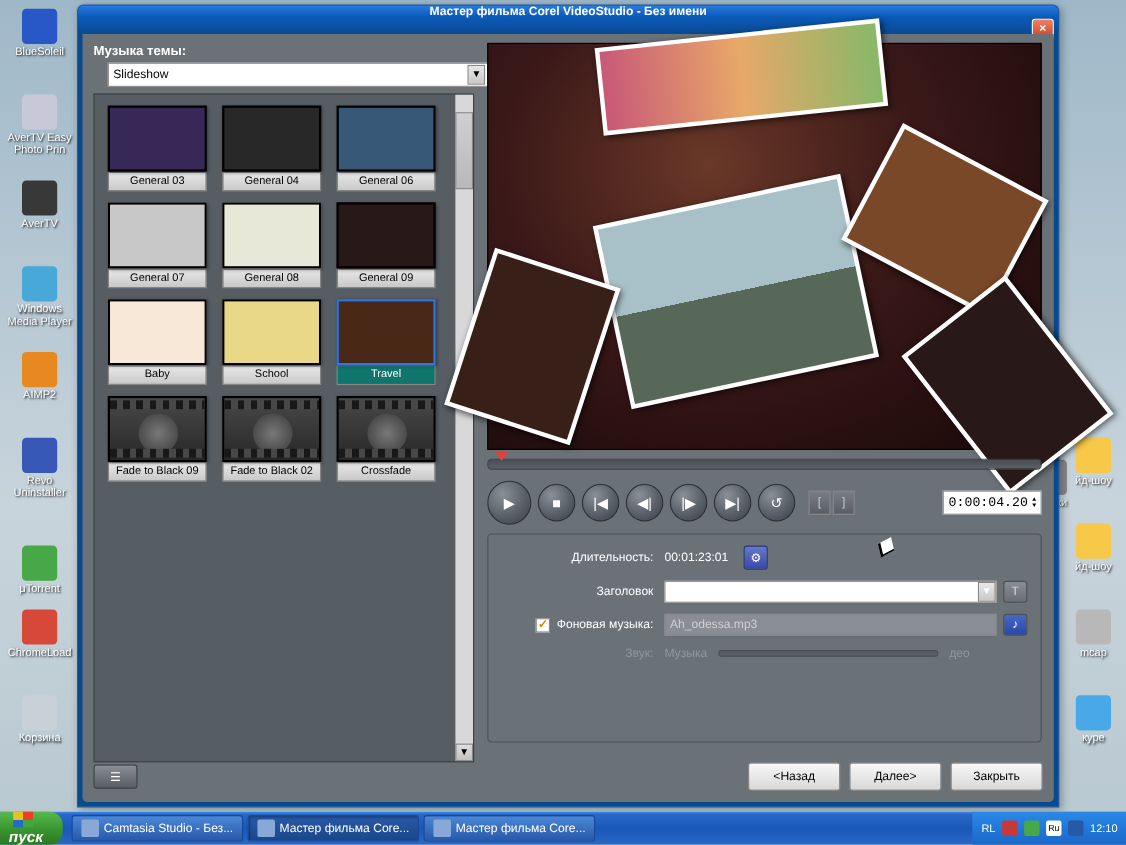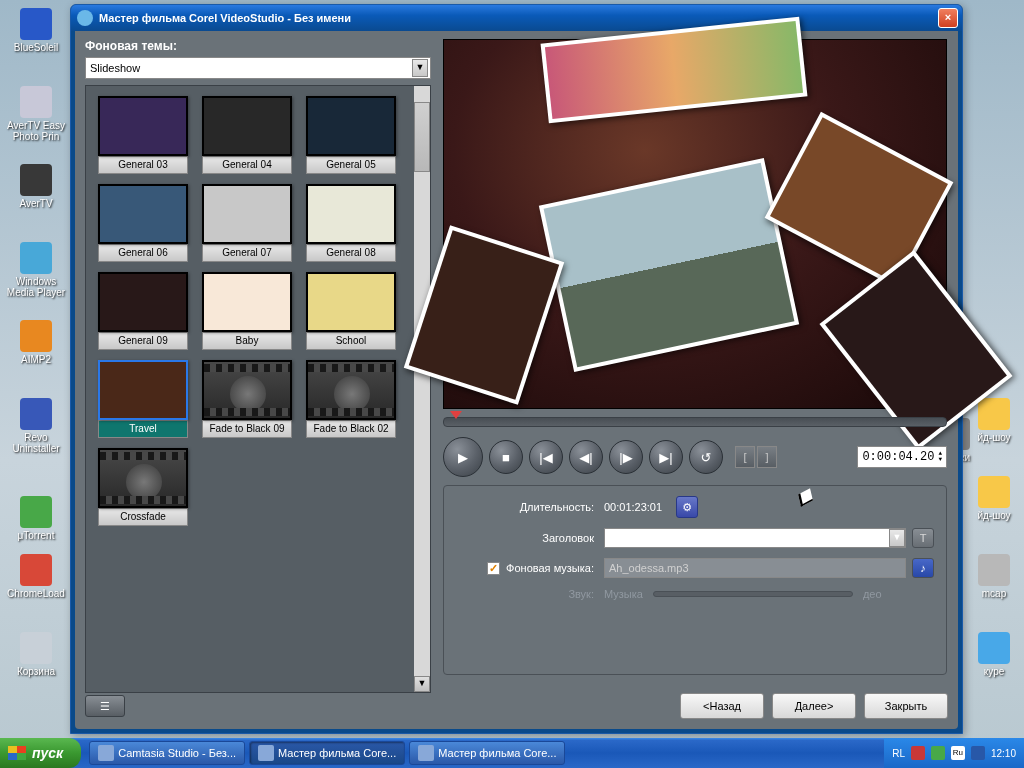--- a/index.html
+++ b/index.html
@@ -5,29 +5,29 @@
 * { box-sizing: border-box; margin: 0; padding: 0; }
 body { font-family: Tahoma, sans-serif; font-size: 11px; width: 1024px; height: 768px; overflow: hidden; position: relative; background: linear-gradient(#b8c8d8, #d8e0e8); }
 
 
 .desktop { position: absolute; inset: 0; background: linear-gradient(#9fb8c8, #c8d4dc 60%, #b8c8d0); }
 .desk-icon { position: absolute; width: 60px; text-align: center; color: #fff; text-shadow: 1px 1px 2px #000; font-size: 10px; }
 .desk-icon .ico { width: 32px; height: 32px; margin: 0 auto 2px; border-radius: 4px; }
 
 
 .window { position: absolute; left: 70px; top: 4px; width: 893px; height: 730px; background: #0a4a8a; border: 1px solid #1a5aa8; border-radius: 6px 6px 0 0; box-shadow: 2px 2px 8px rgba(0,0,0,0.3); }
-.titlebar { height: 26px; background: linear-gradient(#2a7ae0, #0a5ab8 40%, #0a4a90); border-radius: 5px 5px 0 0; display: flex; align-items: center; padding: 0 4px; color: #fff; font-weight: bold; }
+.titlebar { height: 26px; background: linear-gradient(#2a7ae0, #0a5ab8 40%, #0a4a90); border-radius: 5px 5px 0 0; display: flex; align-items: center; padding: 0 4px; color: #fff; font-weight: bold; flex-direction: column; }
 .titlebar .app-ico { width: 16px; height: 16px; background: #6ab8e8; border-radius: 50%; margin: 0 6px 0 2px; }
 .close-btn { width: 20px; height: 20px; background: linear-gradient(#f08060,#d04020); border: 1px solid #fff; border-radius: 3px; color: #fff; font-weight: bold; text-align: center; line-height: 17px; margin-left: auto; }
 .window-body { position: absolute; top: 26px; left: 4px; right: 4px; bottom: 4px; background: #6a7278; border-radius: 0 0 4px 4px; padding: 8px 10px; }
 
 
 .left-panel { position: absolute; left: 10px; top: 8px; width: 348px; height: 654px; }
 .tpl-label { color: #fff; font-weight: bold; font-size: 12px; margin-bottom: 4px; display: block; }
-.tpl-select { width: 346px; height: 22px; background: #fff; border: 1px solid #888; display: flex; align-items: center; padding: 0 2px 0 4px; }
+.tpl-select { width: 346px; height: 22px; background: #fff; border: 1px solid #888; display: flex; align-items: center; padding: 0 2px 0 4px; margin-left: 13px; }
 .tpl-select .dd-btn { margin-left: auto; width: 16px; height: 18px; background: linear-gradient(#e8e8e8,#c8c8c8); border: 1px solid #888; text-align: center; line-height: 14px; font-size: 9px; }
 .tpl-list { position: absolute; top: 46px; left: 0; width: 346px; height: 608px; background: #565e64; border: 1px solid #3a4046; overflow: hidden; }
 .tpl-scroll { position: absolute; right: 0; top: 0; bottom: 0; width: 16px; background: #d8d8d8; }
 .tpl-thumb-track { position: absolute; right: 0; top: 16px; bottom: 16px; width: 16px; }
 .tpl-thumb { position: absolute; top: 0; width: 16px; height: 70px; background: linear-gradient(#d0d0d0,#b8b8b8); border: 1px solid #888; }
 .tpl-arr { position: absolute; width: 16px; height: 16px; background: linear-gradient(#e0e0e0,#c0c0c0); border: 1px solid #888; text-align: center; line-height: 12px; font-size: 9px; right: 0; }
 .tpl-grid { padding: 10px 6px 6px 12px; display: flex; flex-wrap: wrap; gap: 10px 14px; width: 325px; }
 .tpl-item { width: 90px; }
 .tpl-img { width: 90px; height: 60px; background: #3a2828; border: 2px solid #000; box-shadow: 1px 1px 3px rgba(0,0,0,.4); position: relative; overflow: hidden; }
 .tpl-cap { width: 90px; height: 18px; background: linear-gradient(#e8e8e8,#c8c8c8); border: 1px solid #888; text-align: center; font-size: 10px; line-height: 16px; color: #000; }
@@ -69,21 +69,21 @@
 .slider { width:200px; height:6px; background:#585e64; border:1px solid #4a5056; border-radius:3px; margin-left:10px; position:relative; }
 
 
 .btm-bar { position:absolute; left:0; right:0; bottom:4px; height:38px; display:flex; align-items:center; padding:0 10px; }
 .btm-ico { width:40px; height:22px; background:linear-gradient(#888e94,#585e64); border:1px solid #3a4046; border-radius:3px; display:flex; align-items:center; justify-content:center; color:#fff; }
 .btm-btns { margin-left:auto; display:flex; gap:8px; }
 .wiz-btn { width:84px; height:26px; background:linear-gradient(#f8f8f8,#d8d8d8); border:1px solid #888; border-radius:3px; font-size:11px; }
 
 
 .taskbar { position:absolute; left:0; right:0; bottom:0; height:30px; background:linear-gradient(#3a8ae8 0%, #2a68c8 8%, #1a58b8 50%, #2a68c8 100%); display:flex; align-items:center; font-size:11px; color:#fff; }
-.start { height:30px; padding:0 18px 0 8px; background:linear-gradient(#5ab850 0%, #3a9830 50%, #2a7820 100%); border-radius:0 12px 12px 0; display:flex; align-items:center; font-weight:bold; font-style:italic; font-size:14px; }
+.start { height:30px; padding:0 18px 0 8px; background:linear-gradient(#5ab850 0%, #3a9830 50%, #2a7820 100%); border-radius:0 12px 12px 0; display:flex; align-items:center; font-weight:bold; font-style:italic; font-size:14px;flex-direction:column; }
 .start .win { width:18px; height:14px; margin-right:6px; background: conic-gradient(#e84020 0 90deg,#40a840 90deg 180deg,#2868c8 180deg 270deg,#e8c020 270deg 360deg); }
 .tb-btn { height:24px; margin:0 2px; padding:0 8px; background:linear-gradient(#4a88d8,#2a58a8); border:1px solid #1a4898; border-radius:3px; display:flex; align-items:center; gap:4px; max-width:166px; overflow:hidden; white-space:nowrap; }
 .tb-btn.active { background:linear-gradient(#2a58a8,#1a4888); box-shadow: inset 1px 1px 2px rgba(0,0,0,.4); }
 .tb-btn .tbico { width:16px; height:16px; background:#88a8d8; border-radius:2px; }
 .tray { margin-left:auto; height:30px; background:linear-gradient(#2a88e8, #1a68c8); padding:0 8px; display:flex; align-items:center; gap:6px; font-size:10px; }
 .tray-ico { width:14px; height:14px; border-radius:2px; }
 .cursor { position:absolute; width:14px; height:20px; }
 .cursor::before { content:''; position:absolute; border-left:2px solid #000; border-bottom:2px solid #000; width:9px; height:13px; transform: skewX(-25deg) rotate(-35deg); background:#fff; }
 </style>
 </head>
@@ -153,38 +153,34 @@
 
 <div class="window">
   <div class="titlebar">
     <div class="app-ico"></div>
     <span>Мастер фильма Corel VideoStudio - Без имени</span>
     <div class="close-btn">×</div>
   </div>
   <div class="window-body">
 
     <div class="left-panel">
-      <span class="tpl-label">Фоновая темы:</span>
+      <span class="tpl-label">Музыка темы:</span>
       <div class="tpl-select">
         <span>Slideshow</span>
         <div class="dd-btn">▼</div>
       </div>
       <div class="tpl-list">
         <div class="tpl-grid" id="tpl-grid">
             <div class="tpl-item">
               <div class="tpl-img " style="background:#382858"></div>
               <div class="tpl-cap">General 03</div>
             </div>
             <div class="tpl-item">
               <div class="tpl-img " style="background:#282828"></div>
               <div class="tpl-cap">General 04</div>
-            </div>
-            <div class="tpl-item">
-              <div class="tpl-img " style="background:#182838"></div>
-              <div class="tpl-cap">General 05</div>
             </div>
             <div class="tpl-item">
               <div class="tpl-img " style="background:#385878"></div>
               <div class="tpl-cap">General 06</div>
             </div>
             <div class="tpl-item">
               <div class="tpl-img " style="background:#c8c8c8"></div>
               <div class="tpl-cap">General 07</div>
             </div>
             <div class="tpl-item">

